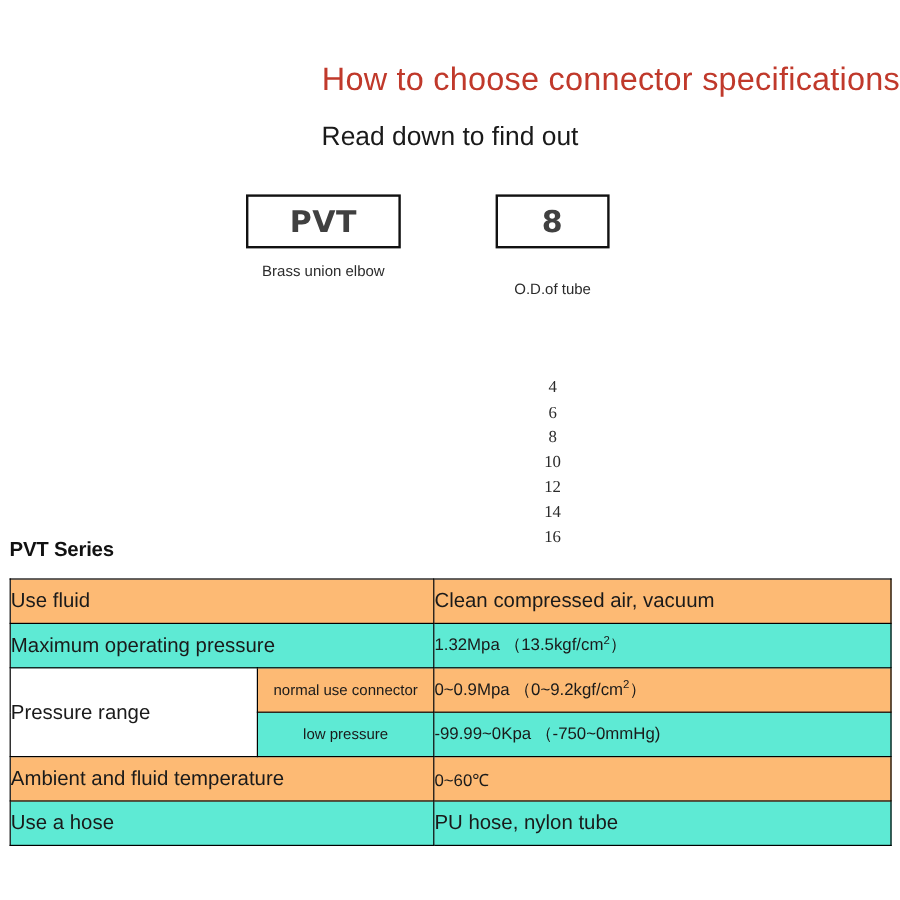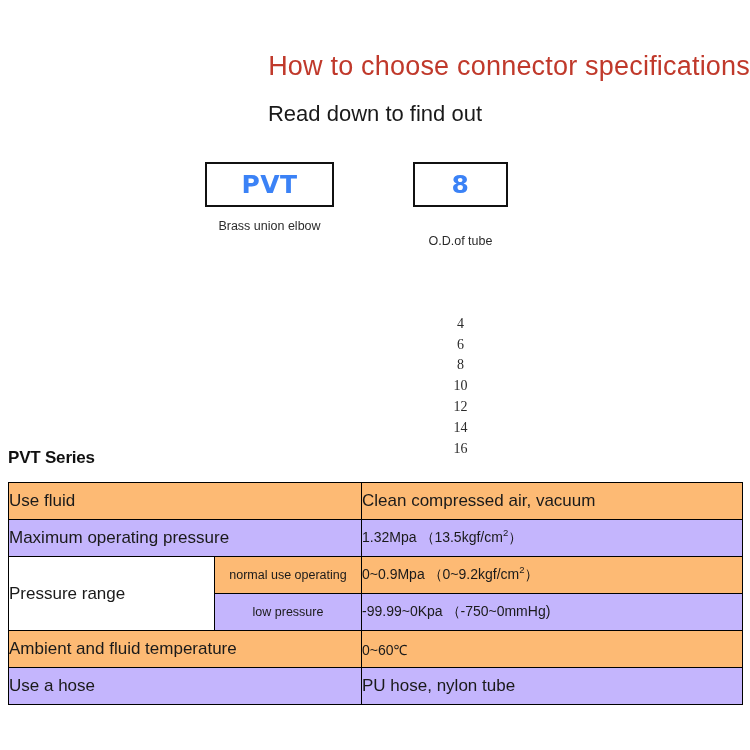--- a/index.html
+++ b/index.html
@@ -50,21 +50,21 @@
     display: flex;
     align-items: center;
     justify-content: center;
     background: #ffffff;
   }
   .code-box .code-text {
     font-family: "DejaVu Sans", sans-serif;
     font-weight: bold;
     font-size: 25px;
     letter-spacing: .5px;
-    color: #3b82f6;
+    color: #404040;
   }
   #box-series {
     left: 205px;
     top: 0;
     width: 129px;
     height: 45px;
   }
   #box-size {
     left: 413px;
     top: 0;
@@ -128,21 +128,21 @@
     table-layout: fixed;
   }
   .spec-table td {
     border: 1px solid #000000;
     padding: 0;
     height: 36px;
     vertical-align: middle;
     color: #1a1a1a;
   }
   .row-shaded td { background: #fdba74; }
-  .row-plain  td { background: #c4b5fd; }
+  .row-plain  td { background: #5eead4; }
 
   .cell-label {
     font-size: 17px;
     padding-left: 12px;
     text-align: left;
   }
   .cell-value {
     font-size: 17px;
   }
   .cell-value.small {
@@ -207,21 +207,21 @@
       <td class="cell-value">Clean compressed air, vacuum</td>
     </tr>
 
     <tr class="row-plain">
       <td class="cell-label" colspan="2">Maximum operating pressure</td>
       <td class="cell-value small"><span>1.32Mpa （13.5kgf/cm</span><sup>2</sup><span>）</span></td>
     </tr>
 
     <tr class="row-shaded">
       <td class="cell-group-label" rowspan="2" style="background:#ffffff;">Pressure range</td>
-      <td class="cell-sublabel">normal use operating</td>
+      <td class="cell-sublabel">normal use connector</td>
       <td class="cell-value small"><span>0~0.9Mpa （0~9.2kgf/cm</span><sup>2</sup><span>）</span></td>
     </tr>
 
     <tr class="row-plain">
       <td class="cell-sublabel">low pressure</td>
       <td class="cell-value small">-99.99~0Kpa （-750~0mmHg)</td>
     </tr>
 
     <tr class="row-shaded">
       <td class="cell-label" colspan="2">Ambient and fluid temperature</td>

